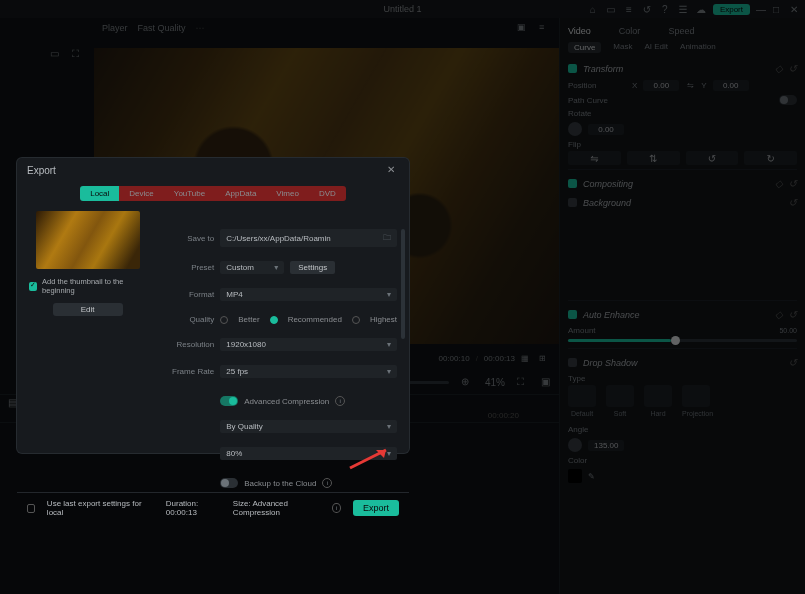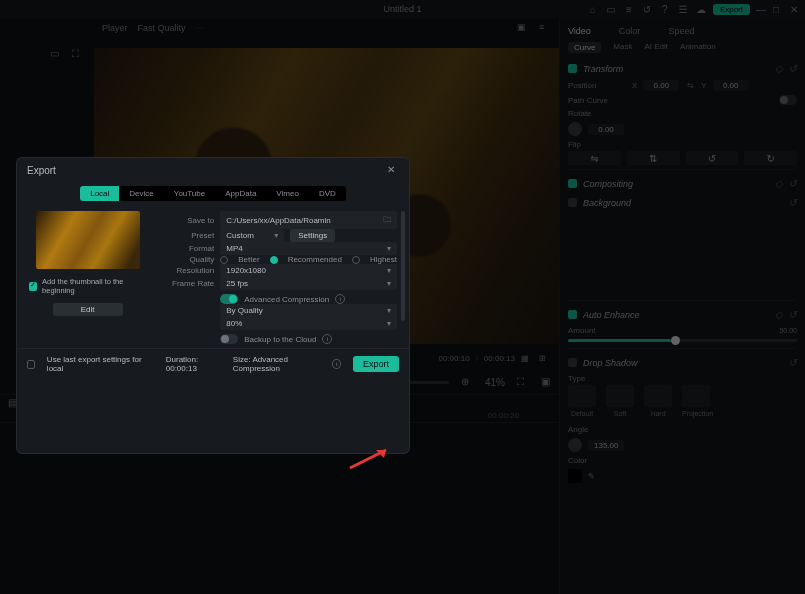--- a/index.html
+++ b/index.html
@@ -66,35 +66,35 @@
 
   
   .dim { position:absolute; inset:0; background:rgba(0,0,0,0.55);}
 
   
   .modal { position:absolute; left:17px; top:158px; width:392px; height:295px; background:#171a1e; border-radius:5px; box-shadow:0 0 0 1px #262b30; color:#b8bcc0; z-index:20;}
   .m-head{ display:flex; align-items:center; padding:6px 10px; font-size:10px;}
   .m-head .spacer{flex:1;}
   .m-close{ width:12px;height:12px; color:#8a8d91; cursor:pointer;}
   .m-tabs{ display:flex; justify-content:center; gap:0; margin-top:4px;}
-  .m-tab{ font-size:8px; padding:3px 10px; color:#8a8d91; background:#000000; border-radius:3px 0 0 3px;}
+  .m-tab{ font-size:8px; padding:3px 10px; color:#8a8d91; background:#7f1d1d; border-radius:3px 0 0 3px;}
   .m-tab + .m-tab{ border-radius:0; }
   .m-tab:last-child{ border-radius:0 3px 3px 0;}
   .m-tab.active{ background:#1abc9c; color:#0a0a0a;}
   .m-body{ display:flex; gap:12px; padding:10px 12px 4px;}
   .m-left{ width:120px; display:flex; flex-direction:column; gap:8px;}
   .m-thumb{ width:104px; height:58px; margin:0 auto;
     background:linear-gradient(120deg,#2c1a06,#b07a12 30%,#82560e 50%,#a97710 65%,#3a2608 90%);
     border-radius:2px;}
   .m-chkrow{ display:flex; align-items:center; gap:5px; font-size:7.5px; color:#a5a9ad;}
   .m-chkrow .cb{ width:9px; height:9px; background:#1abc9c; border-radius:2px; position:relative;}
   .m-chkrow .cb::after{content:"✓"; font-size:7px; color:#0a0a0a; position:absolute; left:1px; top:-1px;}
   .m-editbtn{ width:70px; margin:0 auto; background:#2a2f34; text-align:center; font-size:8px; padding:2px 0; border-radius:3px; color:#c3c6c9;}
 
-  .m-right{ flex:1; font-size:8px; color:#8a8d91; display:flex; flex-direction:column; gap:0; position:relative;}
+  .m-right{ flex:1; font-size:8px; color:#8a8d91; display:flex; flex-direction:column; gap:14px; position:relative;margin-top:18px;}
   .m-sb{ position:absolute; right:-8px; top:0; bottom:0; width:4px;}
   .m-sb .sbthumb{ width:4px; background:#2c3238; border-radius:2px; height:110px;}
   .m-row{ display:flex; align-items:center; gap:6px;}
   .m-lab{ width:56px; text-align:right; color:#7b8086;}
   .m-input{ flex:1; background:#1f2327; padding:2px 6px; border-radius:2px; color:#b8bcc0; display:flex; align-items:center;}
   .m-input .caret{ margin-left:auto; color:#6b7278;}
   .m-input.short{ flex:0 0 64px;}
   .m-settings{ background:#2a2f34; padding:2px 8px; border-radius:2px; color:#c3c6c9;}
   .m-radio{ display:flex; gap:10px; align-items:center;}
   .m-radio .r{ width:8px;height:8px;border-radius:50%;border:1px solid #555; display:inline-block;}

